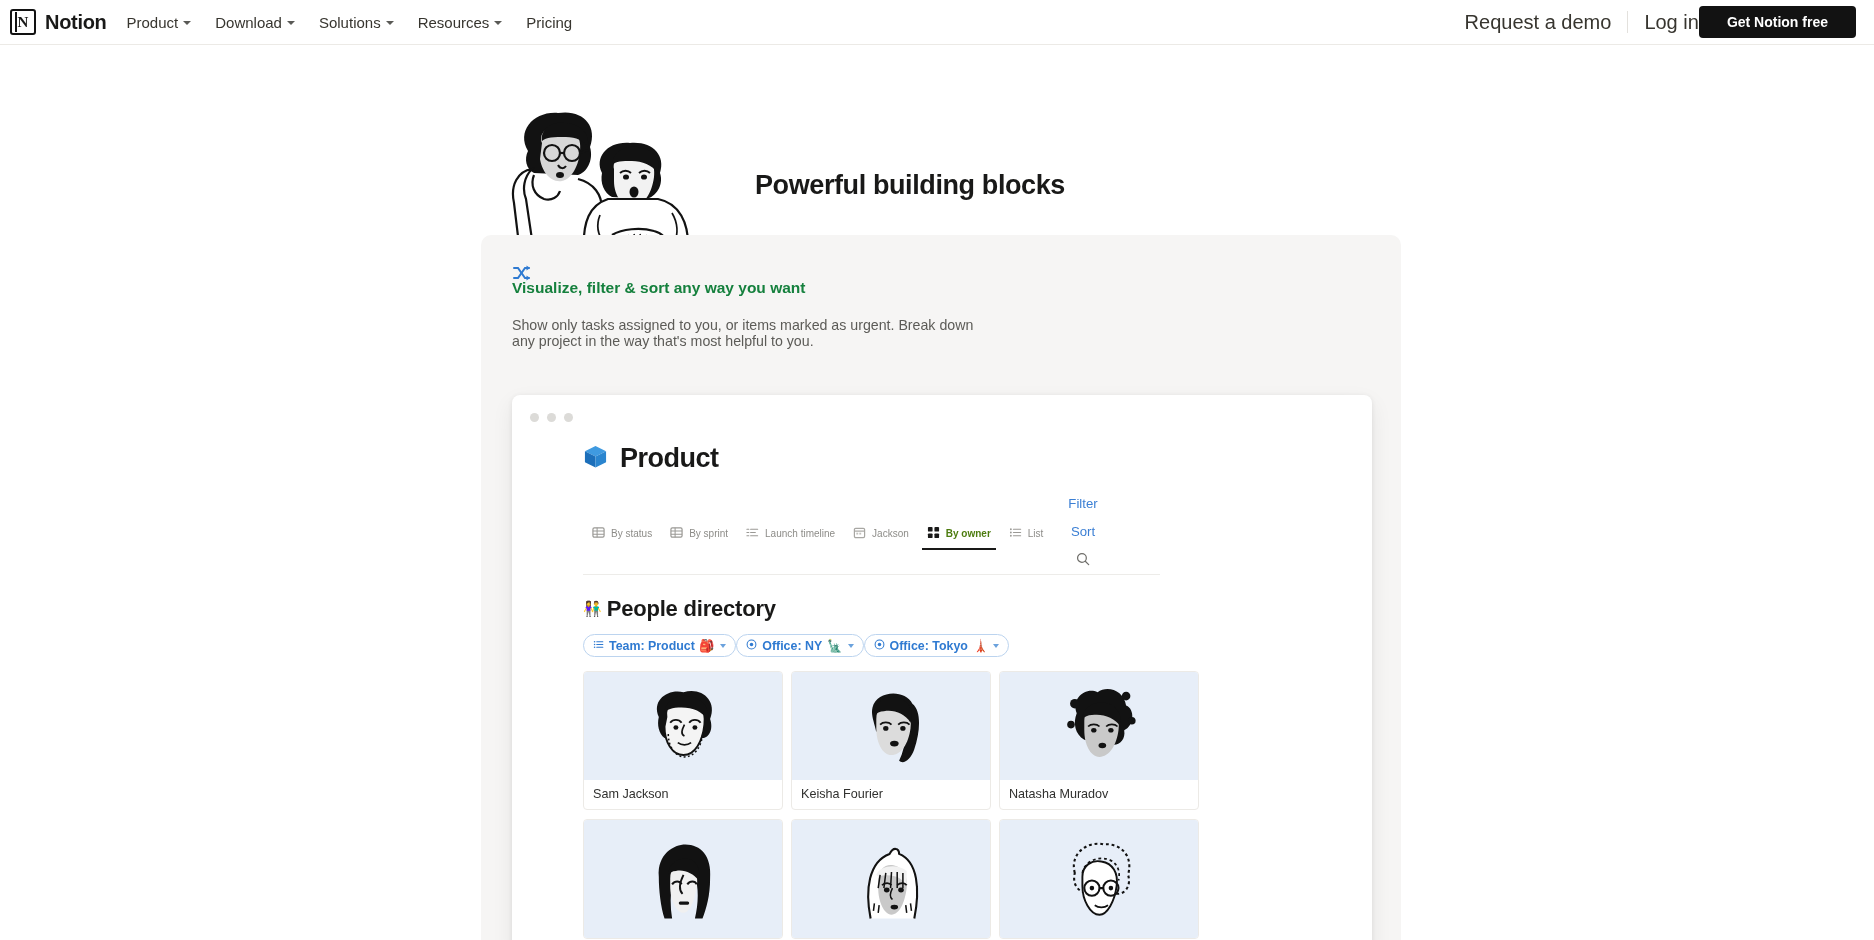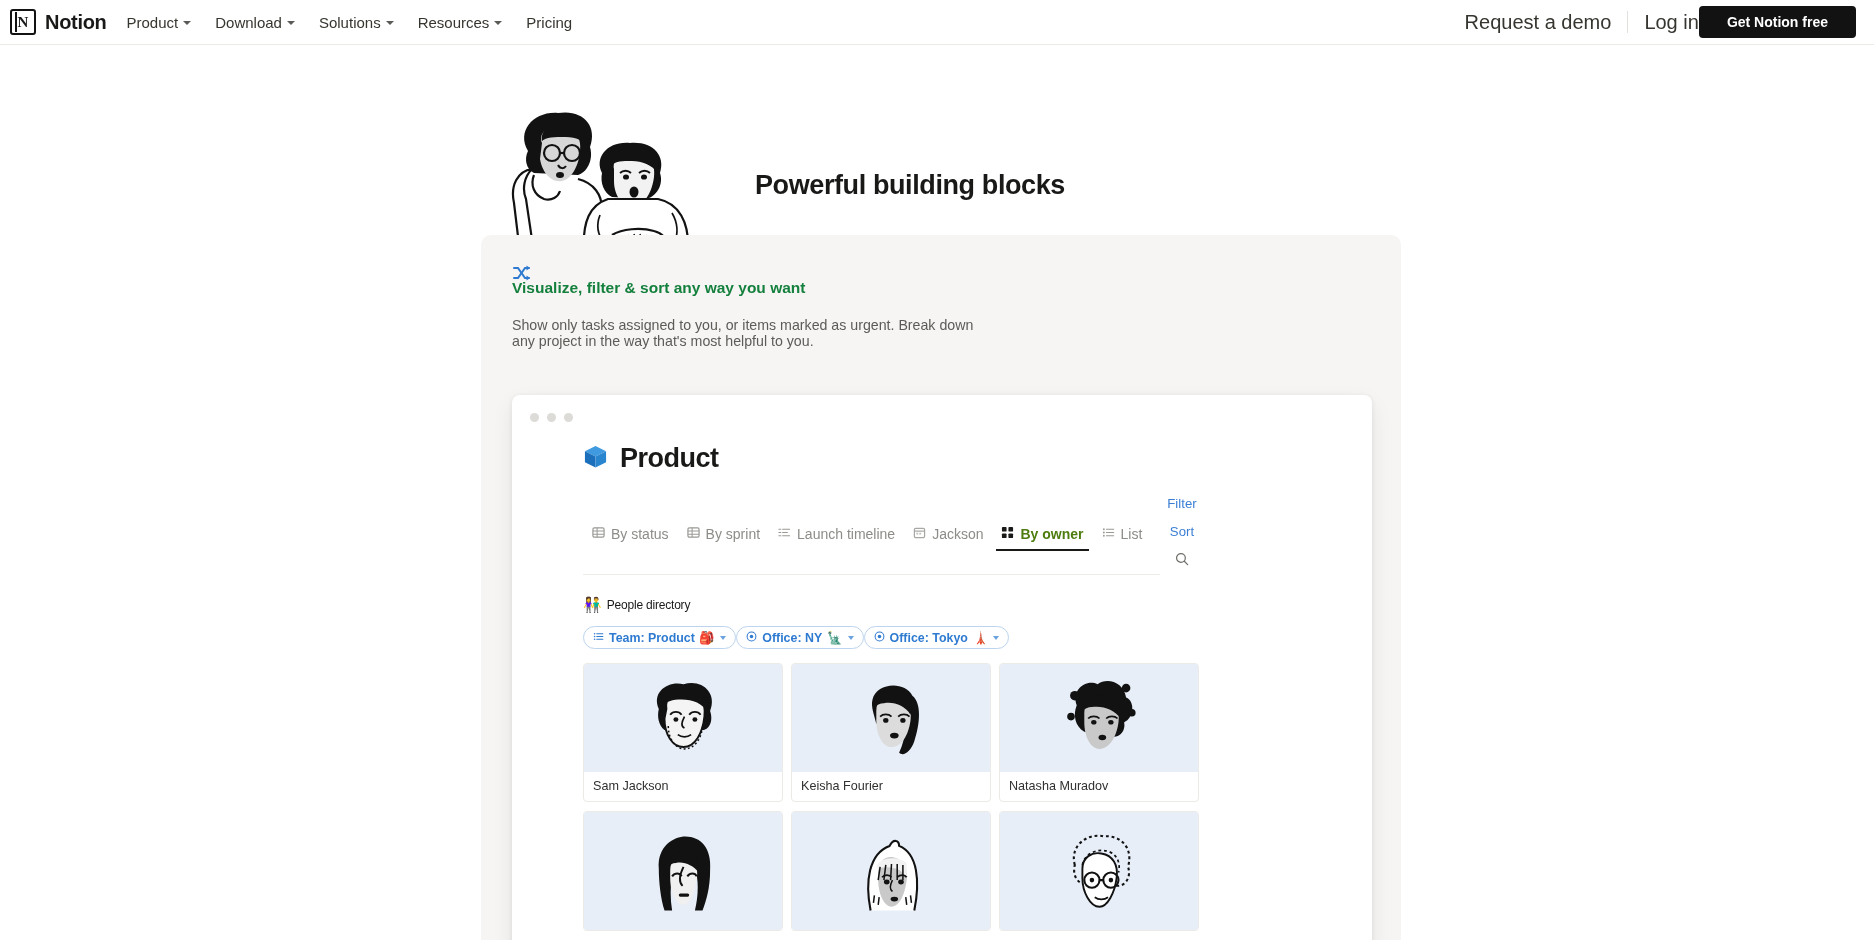--- a/index.html
+++ b/index.html
@@ -83,32 +83,32 @@
   .doc { position:absolute; left:71px; top:48px; right:0; }
   .doc-title { display:flex; align-items:center; gap:12px; }
   .doc-title-text { font-size:27px; font-weight:700; letter-spacing:-0.5px; }
 
   .tabs {
     display:flex; align-items:center; gap:0;
     margin-top:22px; border-bottom:1px solid #edece9; width:577px;
   }
   .tab {
     display:flex; align-items:center; gap:6px;
-    padding:5px 9px 8px 9px; font-size:14px; color:#8d8c88;
+    padding:5px 9px 8px 9px; font-size:10px; color:#8d8c88;
     cursor:pointer; white-space:nowrap; position:relative;
   }
   .tab.active { color:#4d7c0f; font-weight:700; }
   .tab.active::after{
     content:""; position:absolute; left:4px; right:4px; bottom:-1px; height:2px; background:#191918;
   }
   .tab-actions { display:flex; align-items:center; gap:13px; margin-left:16px; padding-bottom:4px;flex-direction:column;}
   .tab-action { font-size:13.2px; color:#3b7fd4; cursor:pointer; }
 
   .db-title { display:flex; align-items:center; gap:5px; margin-top:21px; }
-  .db-title-text { font-size:12px; font-weight:400; letter-spacing:-0.2px; }
+  .db-title-text { font-size:22px; font-weight:700; letter-spacing:-0.2px; }
 
   .pills { display:flex; margin-top:12px; }
   .pill {
     display:flex; align-items:center; gap:5px;
     border:1px solid #bcd4ef; border-radius:13px;
     padding:3px 9px; font-size:12.4px; color:#2f7ad1; font-weight:700;
     background:#fff; cursor:pointer; white-space:nowrap;
   }
   .pill .pcaret { width:0;height:0;border-left:3.5px solid transparent;border-right:3.5px solid transparent;border-top:4px solid #6ba2dd; }
 

